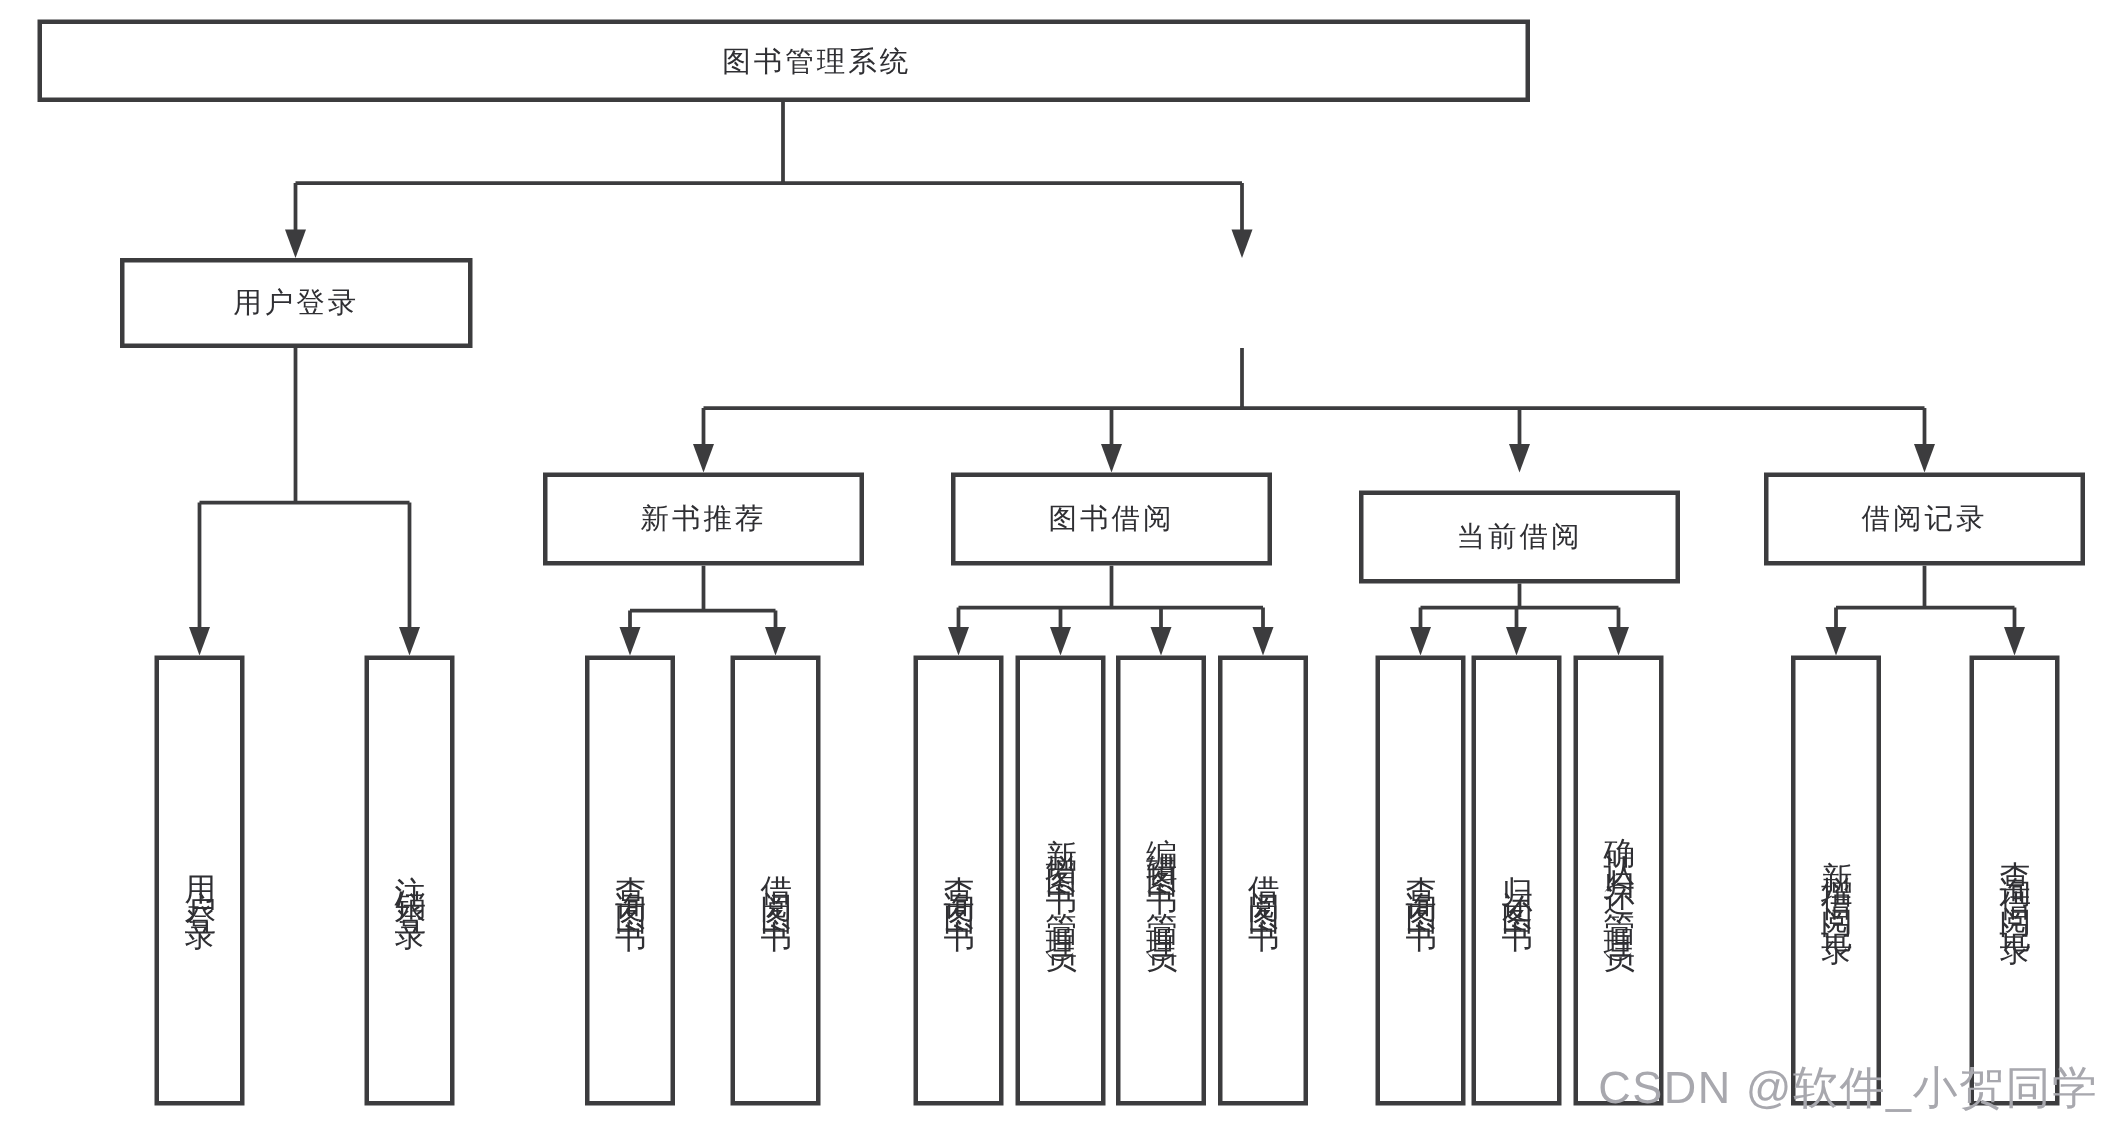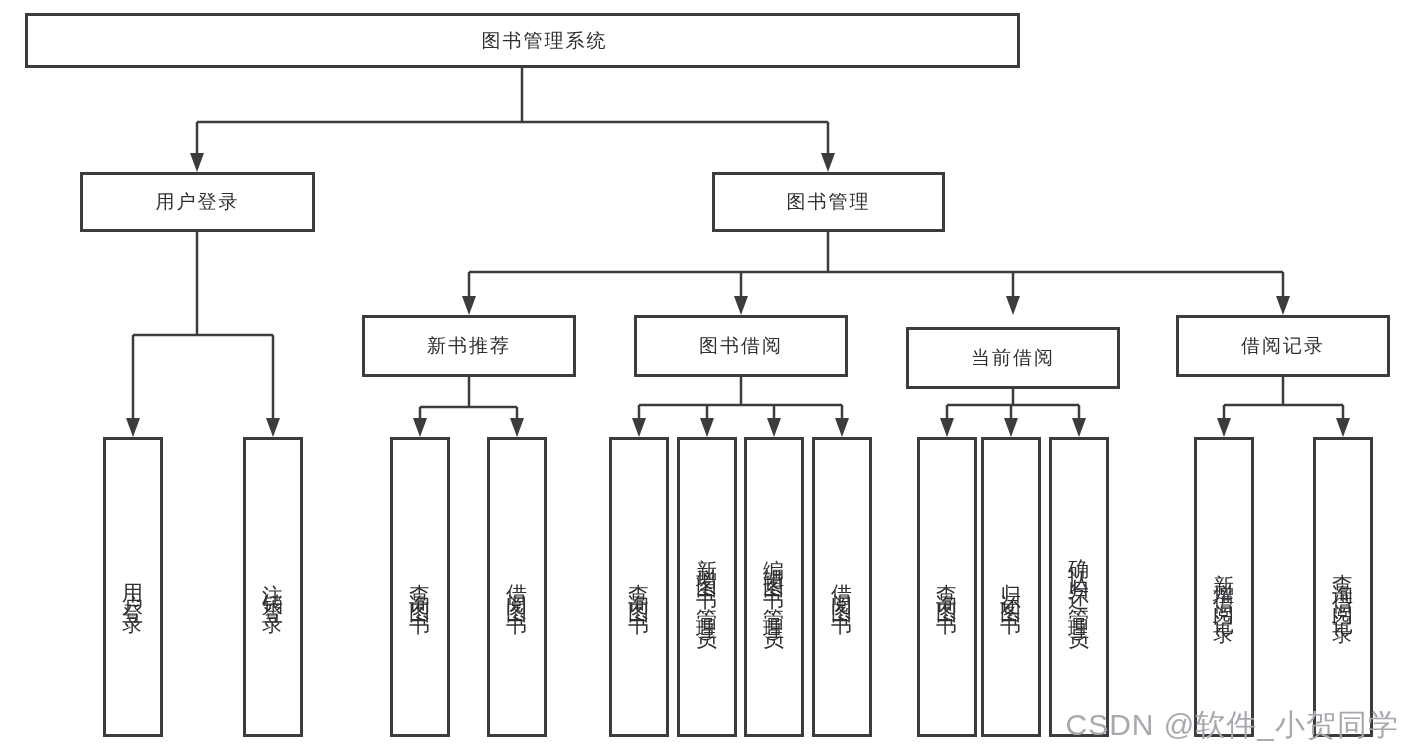--- a/index.html
+++ b/index.html
@@ -90,21 +90,20 @@
       <polygon points="1004,418 1018,418 1011,437"></polygon>
       <polygon points="1072,418 1086,418 1079,437"></polygon>
       <polygon points="1217,418 1231,418 1224,437"></polygon>
       <polygon points="1336,418 1350,418 1343,437"></polygon>
     </g>
   </svg>
 
   <div class="node h" style="left:25px; top:13px; width:995px; height:55px;padding-left:44px;">图书管理系统</div>
 
   <div class="node h" style="left:80px; top:172px; width:235px; height:60px;">用户登录</div>
-  <div class="node h" style="left:712px; top:172px; width:233px; height:60px;">图书管理</div>
 
   <div class="node h" style="left:362px; top:315px; width:214px; height:62px;">新书推荐</div>
   <div class="node h" style="left:634px; top:315px; width:214px; height:62px;">图书借阅</div>
   <div class="node h" style="left:906px; top:315px; width:214px; height:62px;margin-top:12px;">当前借阅</div>
   <div class="node h" style="left:1176px; top:315px; width:214px; height:62px;">借阅记录</div>
 
   <div class="node v" style="left:103px; top:437px; width:60px; height:300px;">用户登录</div>
   <div class="node v" style="left:243px; top:437px; width:60px; height:300px;">注销登录</div>
 
   <div class="node v" style="left:390px; top:437px; width:60px; height:300px;">查询图书</div>

